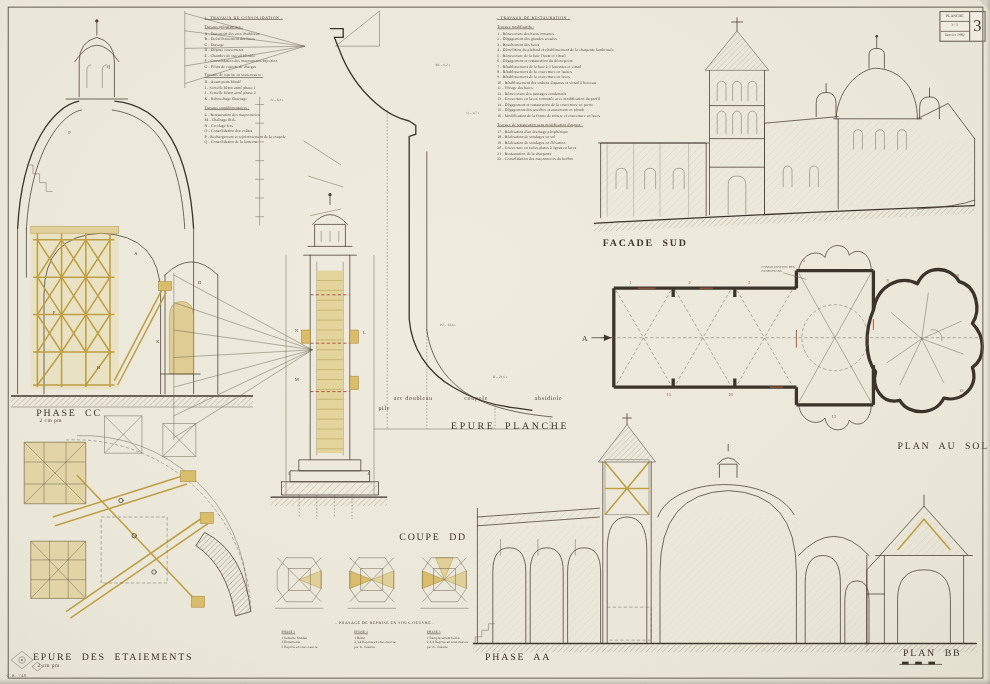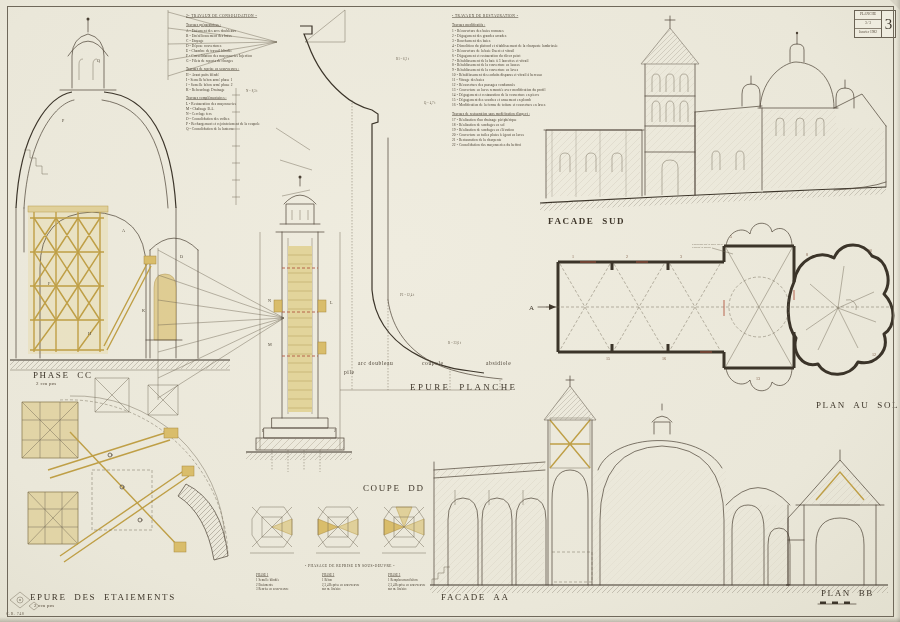--- a/index.html
+++ b/index.html
@@ -424,21 +424,21 @@
   <div class="word" style="left:358px;top:360px;">arc doubleau</div>
   <div class="word" style="left:422px;top:360px;">coupole</div>
   <div class="word" style="left:486px;top:360px;">absidiole</div>
   <div class="lbl" style="left:410px;top:382px;letter-spacing:2.4px;">EPURE PLANCHE</div>
 
   <div class="lbl" style="left:363px;top:451px;margin-top:32px;">COUPE DD</div>
   <div class="lbl" style="left:548px;top:216px;font-weight:bold;">FACADE SUD</div>
   <div class="lbl" style="left:816px;top:400px;">PLAN AU SOL</div>
   <div class="lbl" style="left:30px;top:592px;">EPURE DES ETAIEMENTS</div>
   <div class="lbl-sm" style="left:34px;top:603px;">2 cm pm</div>
-  <div class="lbl" style="left:441px;top:592px;">FACADE AA</div>
+  <div class="lbl" style="left:441px;top:592px;">PHASE AA</div>
   <div class="lbl" style="left:821px;top:588px;">PLAN BB</div>
 
   <div class="note" style="left:692px;top:242px;">
     <div class="wl-inner">Consolidation des fondations</div>
   </div>
 
   <div class="phase-head" style="left:250px;top:564px;">
     <div class="wl-inner">- PHASAGE DE REPRISE EN SOUS-OEUVRE -</div>
   </div>
   <div class="phase-col" style="left:256px;top:573px;">

